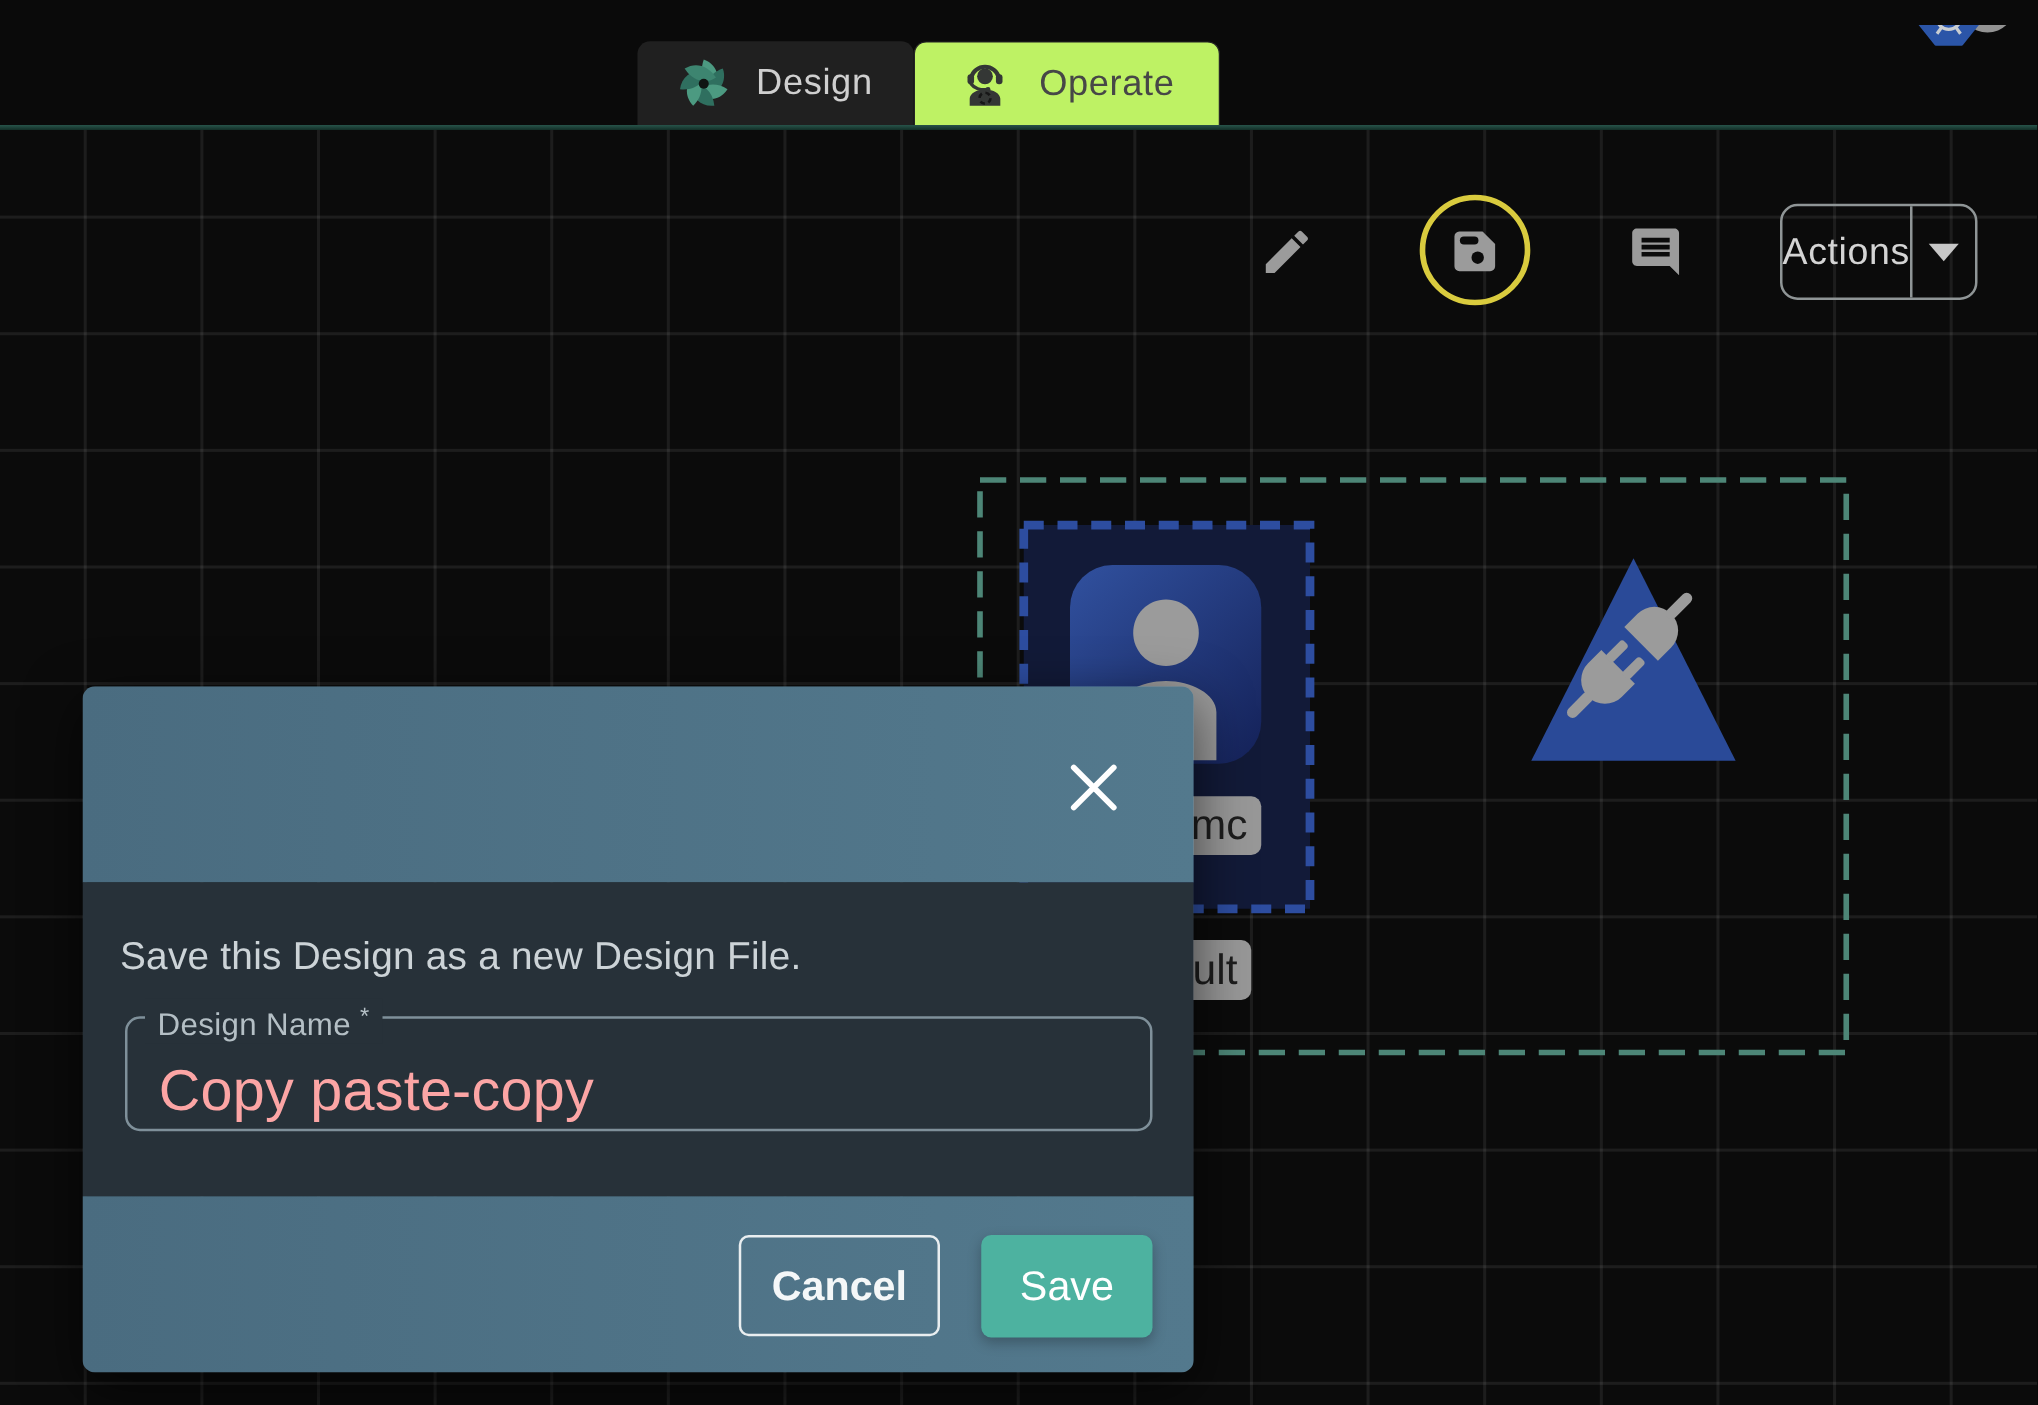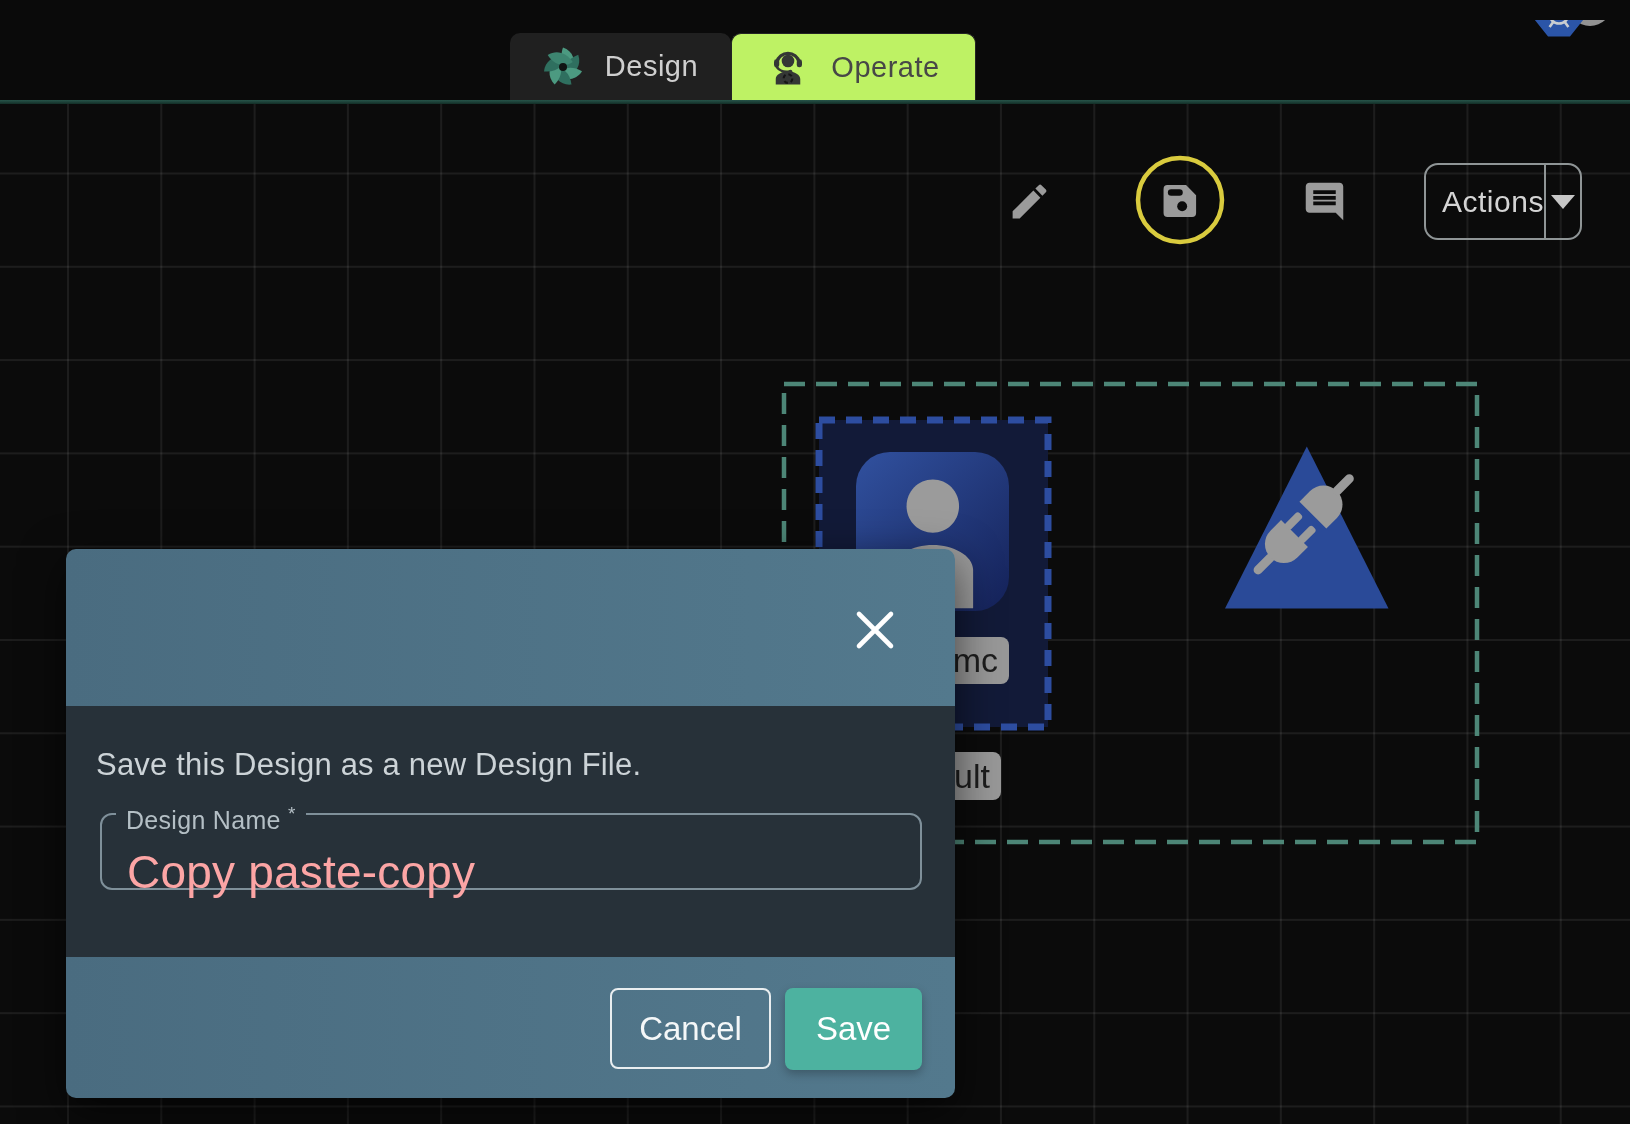--- a/index.html
+++ b/index.html
@@ -28,54 +28,54 @@
       linear-gradient(to right, rgba(255,255,255,0.075) 0 2px, transparent 2px),
       linear-gradient(to bottom, rgba(255,255,255,0.075) 0 2px, transparent 2px);
     background-size:93.3px 93.3px, 93.3px 93.3px;
     background-position:67px 0px, 0px 68.5px; }
 
   .scene-svg { position:absolute; left:0; top:0; width:1630px; height:1124px; pointer-events:none; }
 
   
   .tool-btn { position:absolute; display:flex; align-items:center; justify-content:center; }
   .actions-btn { position:absolute; left:1424px; top:143px; width:158px; height:77px;
-    border:2px solid #8f9596; border-radius:14px; display:flex; align-items:stretch; color:#d4d4d4;padding-left:16px; }
+    border:2px solid #8f9596; border-radius:14px; display:flex; align-items:stretch; color:#d4d4d4; }
   .actions-main { flex:1 1 auto; display:flex; align-items:center; justify-content:center;
     font-size:30px; letter-spacing:0.5px; }
   .actions-caret { width:56px; border-left:2px solid #8f9596; display:flex; align-items:center; justify-content:center; }
 
   
   .node-label { position:absolute; background:#989898; color:#1d1d1d; border-radius:8px;
     font-size:34px; display:flex; align-items:center; overflow:hidden; }
   .node-label.center { justify-content:center; }
   .node-label.right { justify-content:flex-end; padding-right:11px; }
 
   
   .dialog { position:absolute; left:66px; top:529px; width:889px; height:549px; border-radius:10px;
     overflow:hidden; box-shadow:0 14px 45px rgba(0,0,0,0.6); display:flex; flex-direction:column; }
   .dialog-header { height:157px; background:linear-gradient(90deg,#4a6c80 0%,#53798d 100%);
     display:flex; align-items:center; position:relative; padding:0 32px; }
   .dialog-title { color:#f7fafb; font-size:40px; letter-spacing:0px; }
   .dialog-close { position:absolute; left:785px; top:57px; width:48px; height:48px; display:flex;
     align-items:center; justify-content:center; cursor:pointer; background:none; border:none; }
   .dialog-body { height:251px; background:#273139; position:relative; }
   .dialog-text { position:absolute; left:30px; top:41px; color:#ccd3d7; font-size:31px; letter-spacing:0.2px; }
-  .field { position:absolute; left:34px; top:107px; width:822px; height:77px;
+  .field { position:absolute; left:34px; top:107px; width:822px; height:92px;
     border:2px solid #7f909a; border-radius:12px; }
   .field-label { position:absolute; top:-16px; left:14px; background:#273139; padding:0 10px;
     font-size:25px; color:#b4bfc5; letter-spacing:0.3px; line-height:30px; }
   .field-label sup { font-size:19px; }
   .field-input { position:absolute; left:25px; top:30px; width:770px; background:transparent; border:none;
     outline:none; color:#fca5a5; font-size:46px; font-family:"Liberation Sans", sans-serif; letter-spacing:0.2px; }
   .dialog-footer { flex:1 1 auto; background:linear-gradient(90deg,#4a6c80 0%,#53798d 100%);
     position:relative; }
   .btn { position:absolute; border-radius:8px; font-family:"Liberation Sans", sans-serif;
     font-size:33px; display:flex; align-items:center; justify-content:center; cursor:pointer; }
-  .btn-cancel { left:544px; top:31px; width:161px; height:81px; background:transparent;
-    border:2px solid #e9eef0; color:#f4f7f8; }
+  .btn-cancel { left:525px; top:31px; width:161px; height:81px; background:transparent;
+    border:2px solid #e9eef0; color:#f4f7f8;font-weight:bold; }
   .btn-save { left:719px; top:31px; width:137px; height:82px; background:#4db2a0;
     border:none; color:#ffffff; box-shadow:0 4px 10px rgba(0,0,0,0.25); }
 </style>
 </head>
 <body>
 
 <div id="stage">
 
   <div class="canvas"></div>
 

